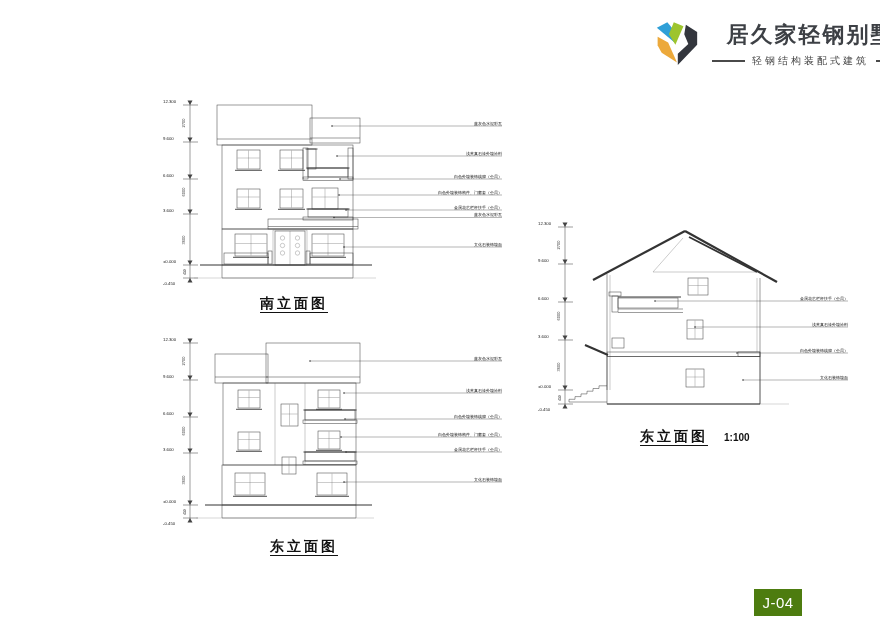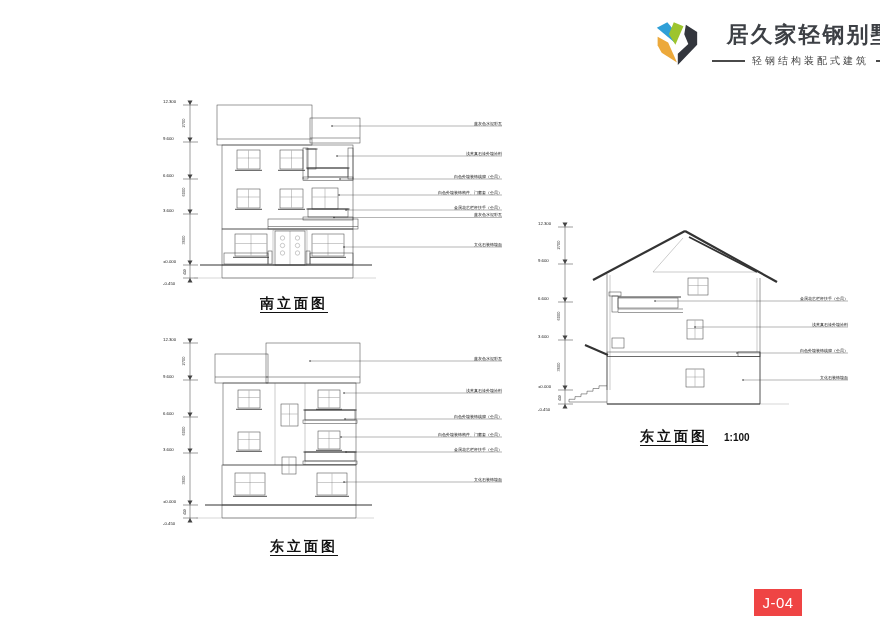--- a/index.html
+++ b/index.html
@@ -474,17 +474,17 @@
           <circle cx="208" cy="168" r="0.8" fill="#333"></circle>
           <line x1="208" y1="168" x2="313" y2="168" class="lead"></line>
           <text class="co" x="313" y="166.5" text-anchor="end">文化石装饰墙面</text>
         </g>
     </g>
   </svg>
   <div class="abs dtitle" style="left:640px;top:428px;">
     <span class="u">东立面图</span><span class="scale">1:100</span>
   </div>
 
-  <div class="abs badge" style="background: #ef4444;">
+  <div class="abs badge" style="background: #4d7c0f;">
     <span>J-04</span>
   </div>
 
 </div>
 
 </body></html>

